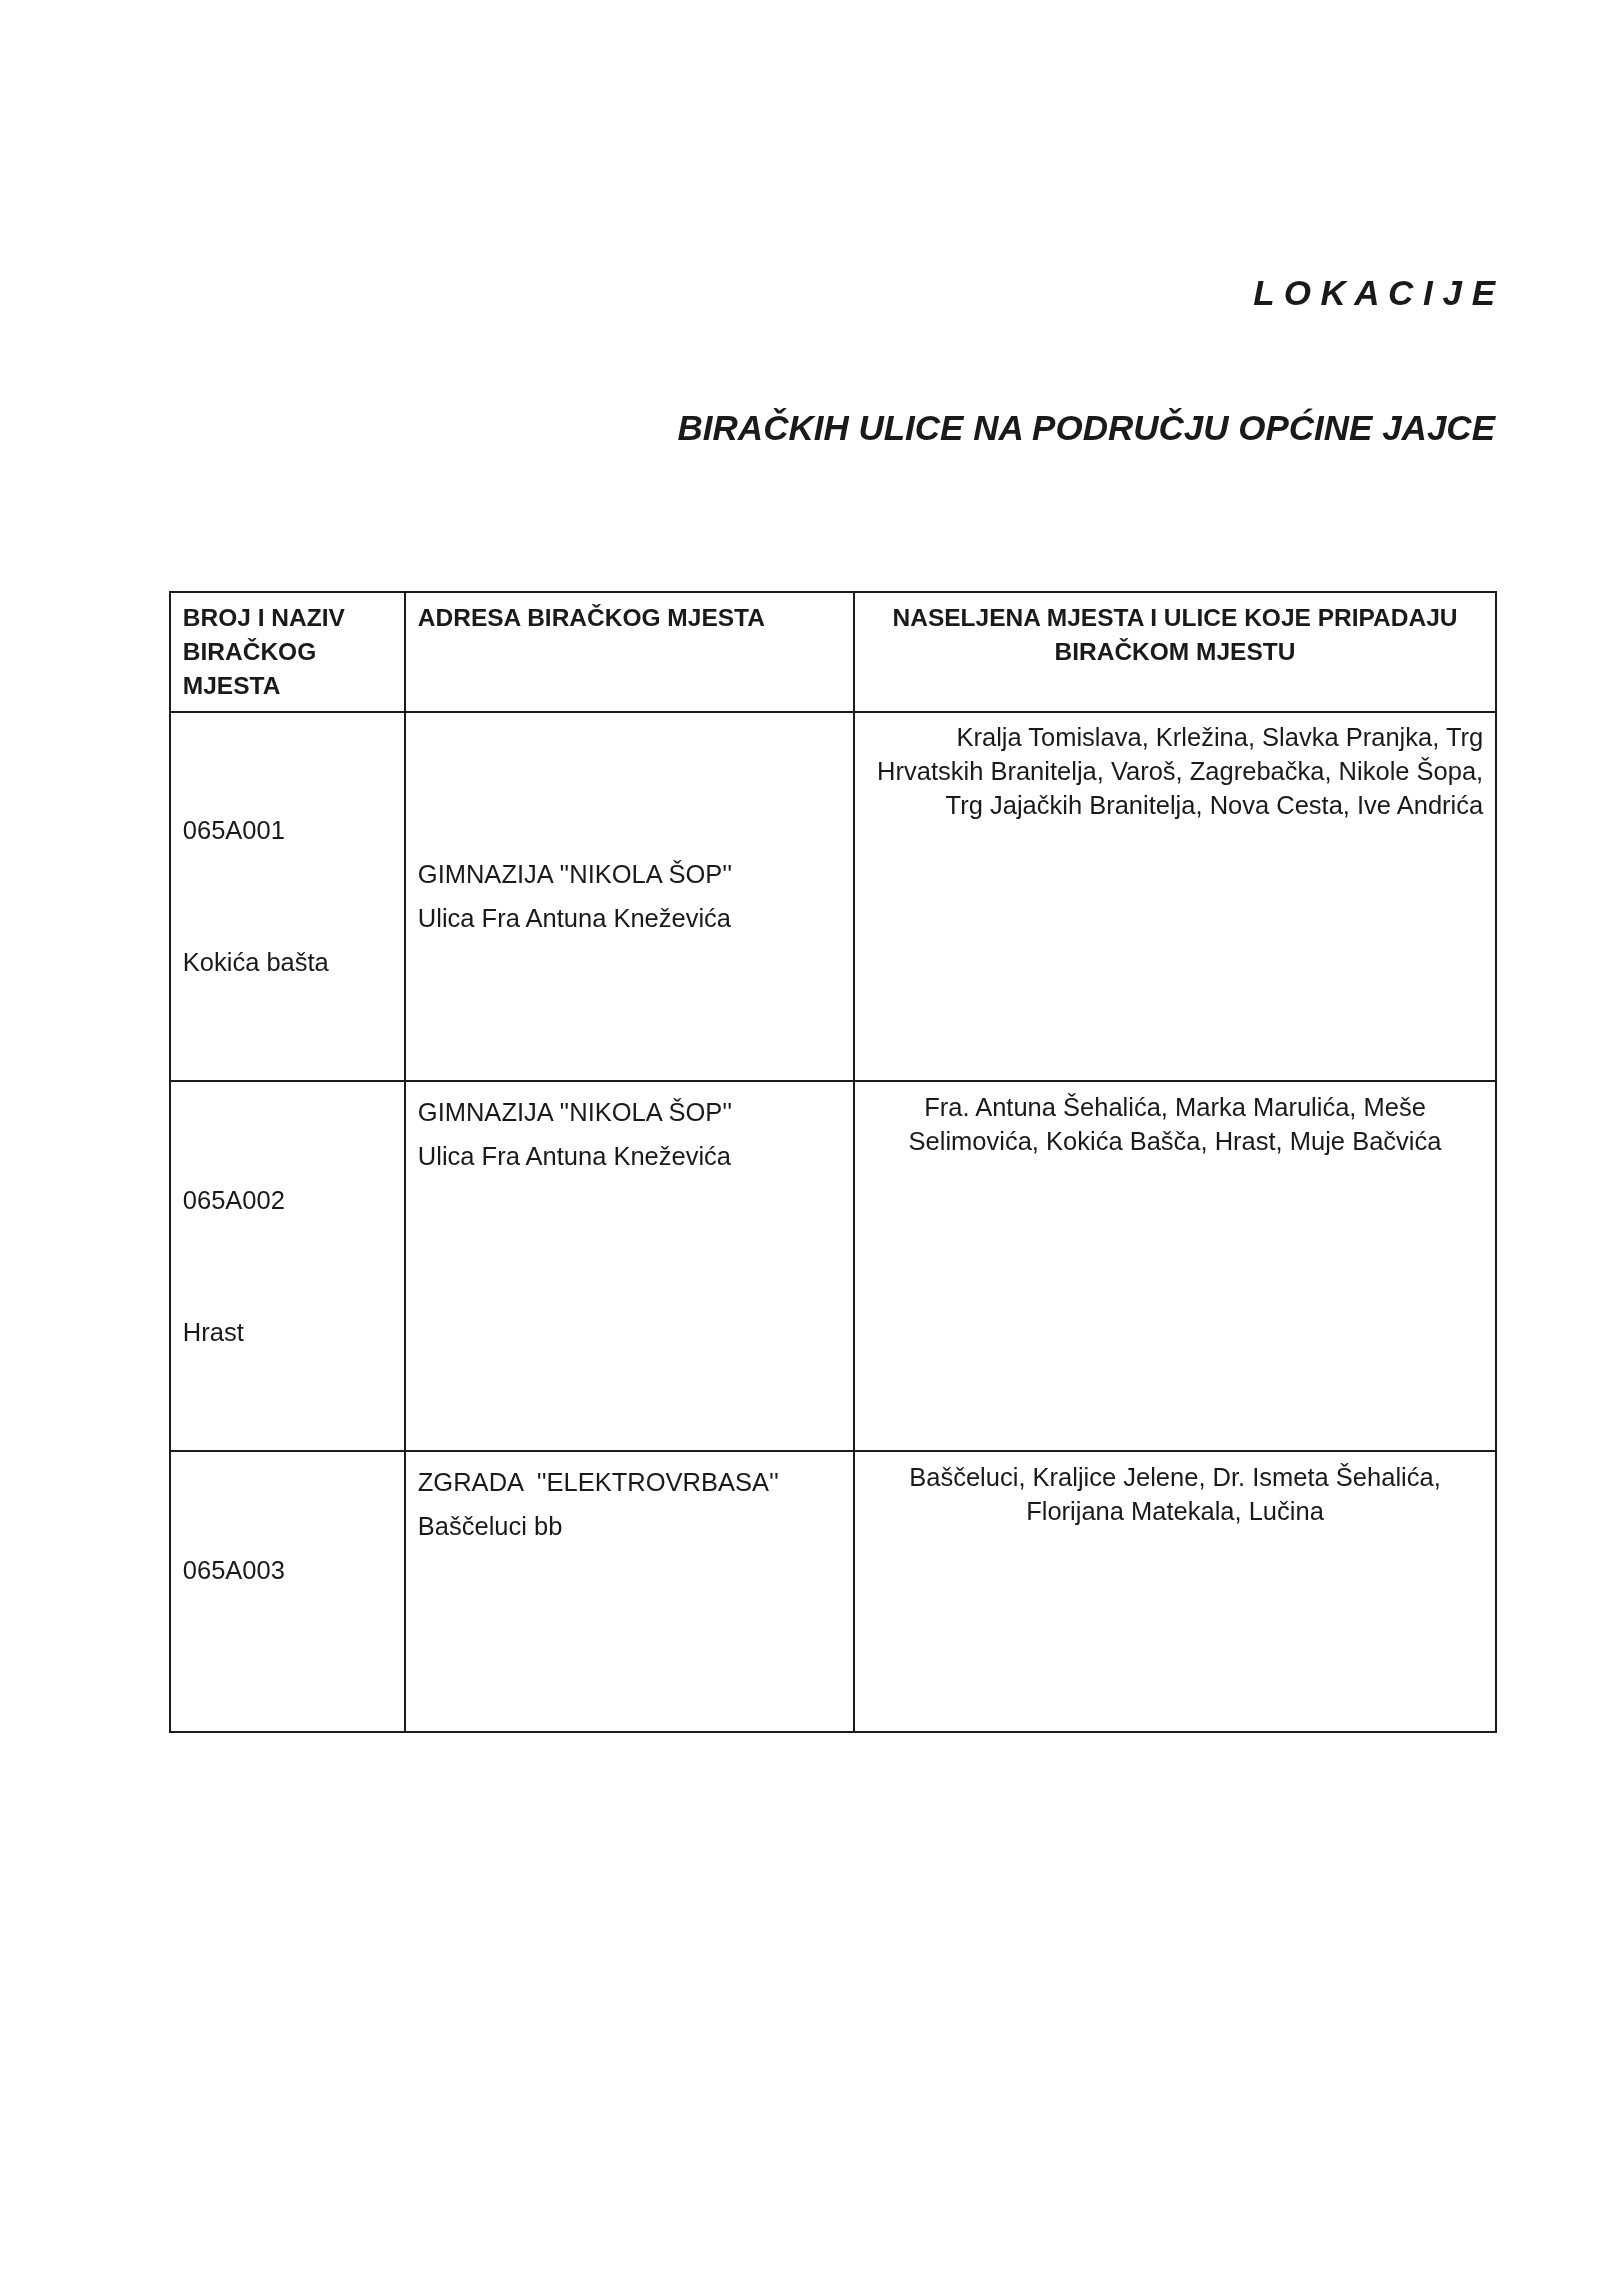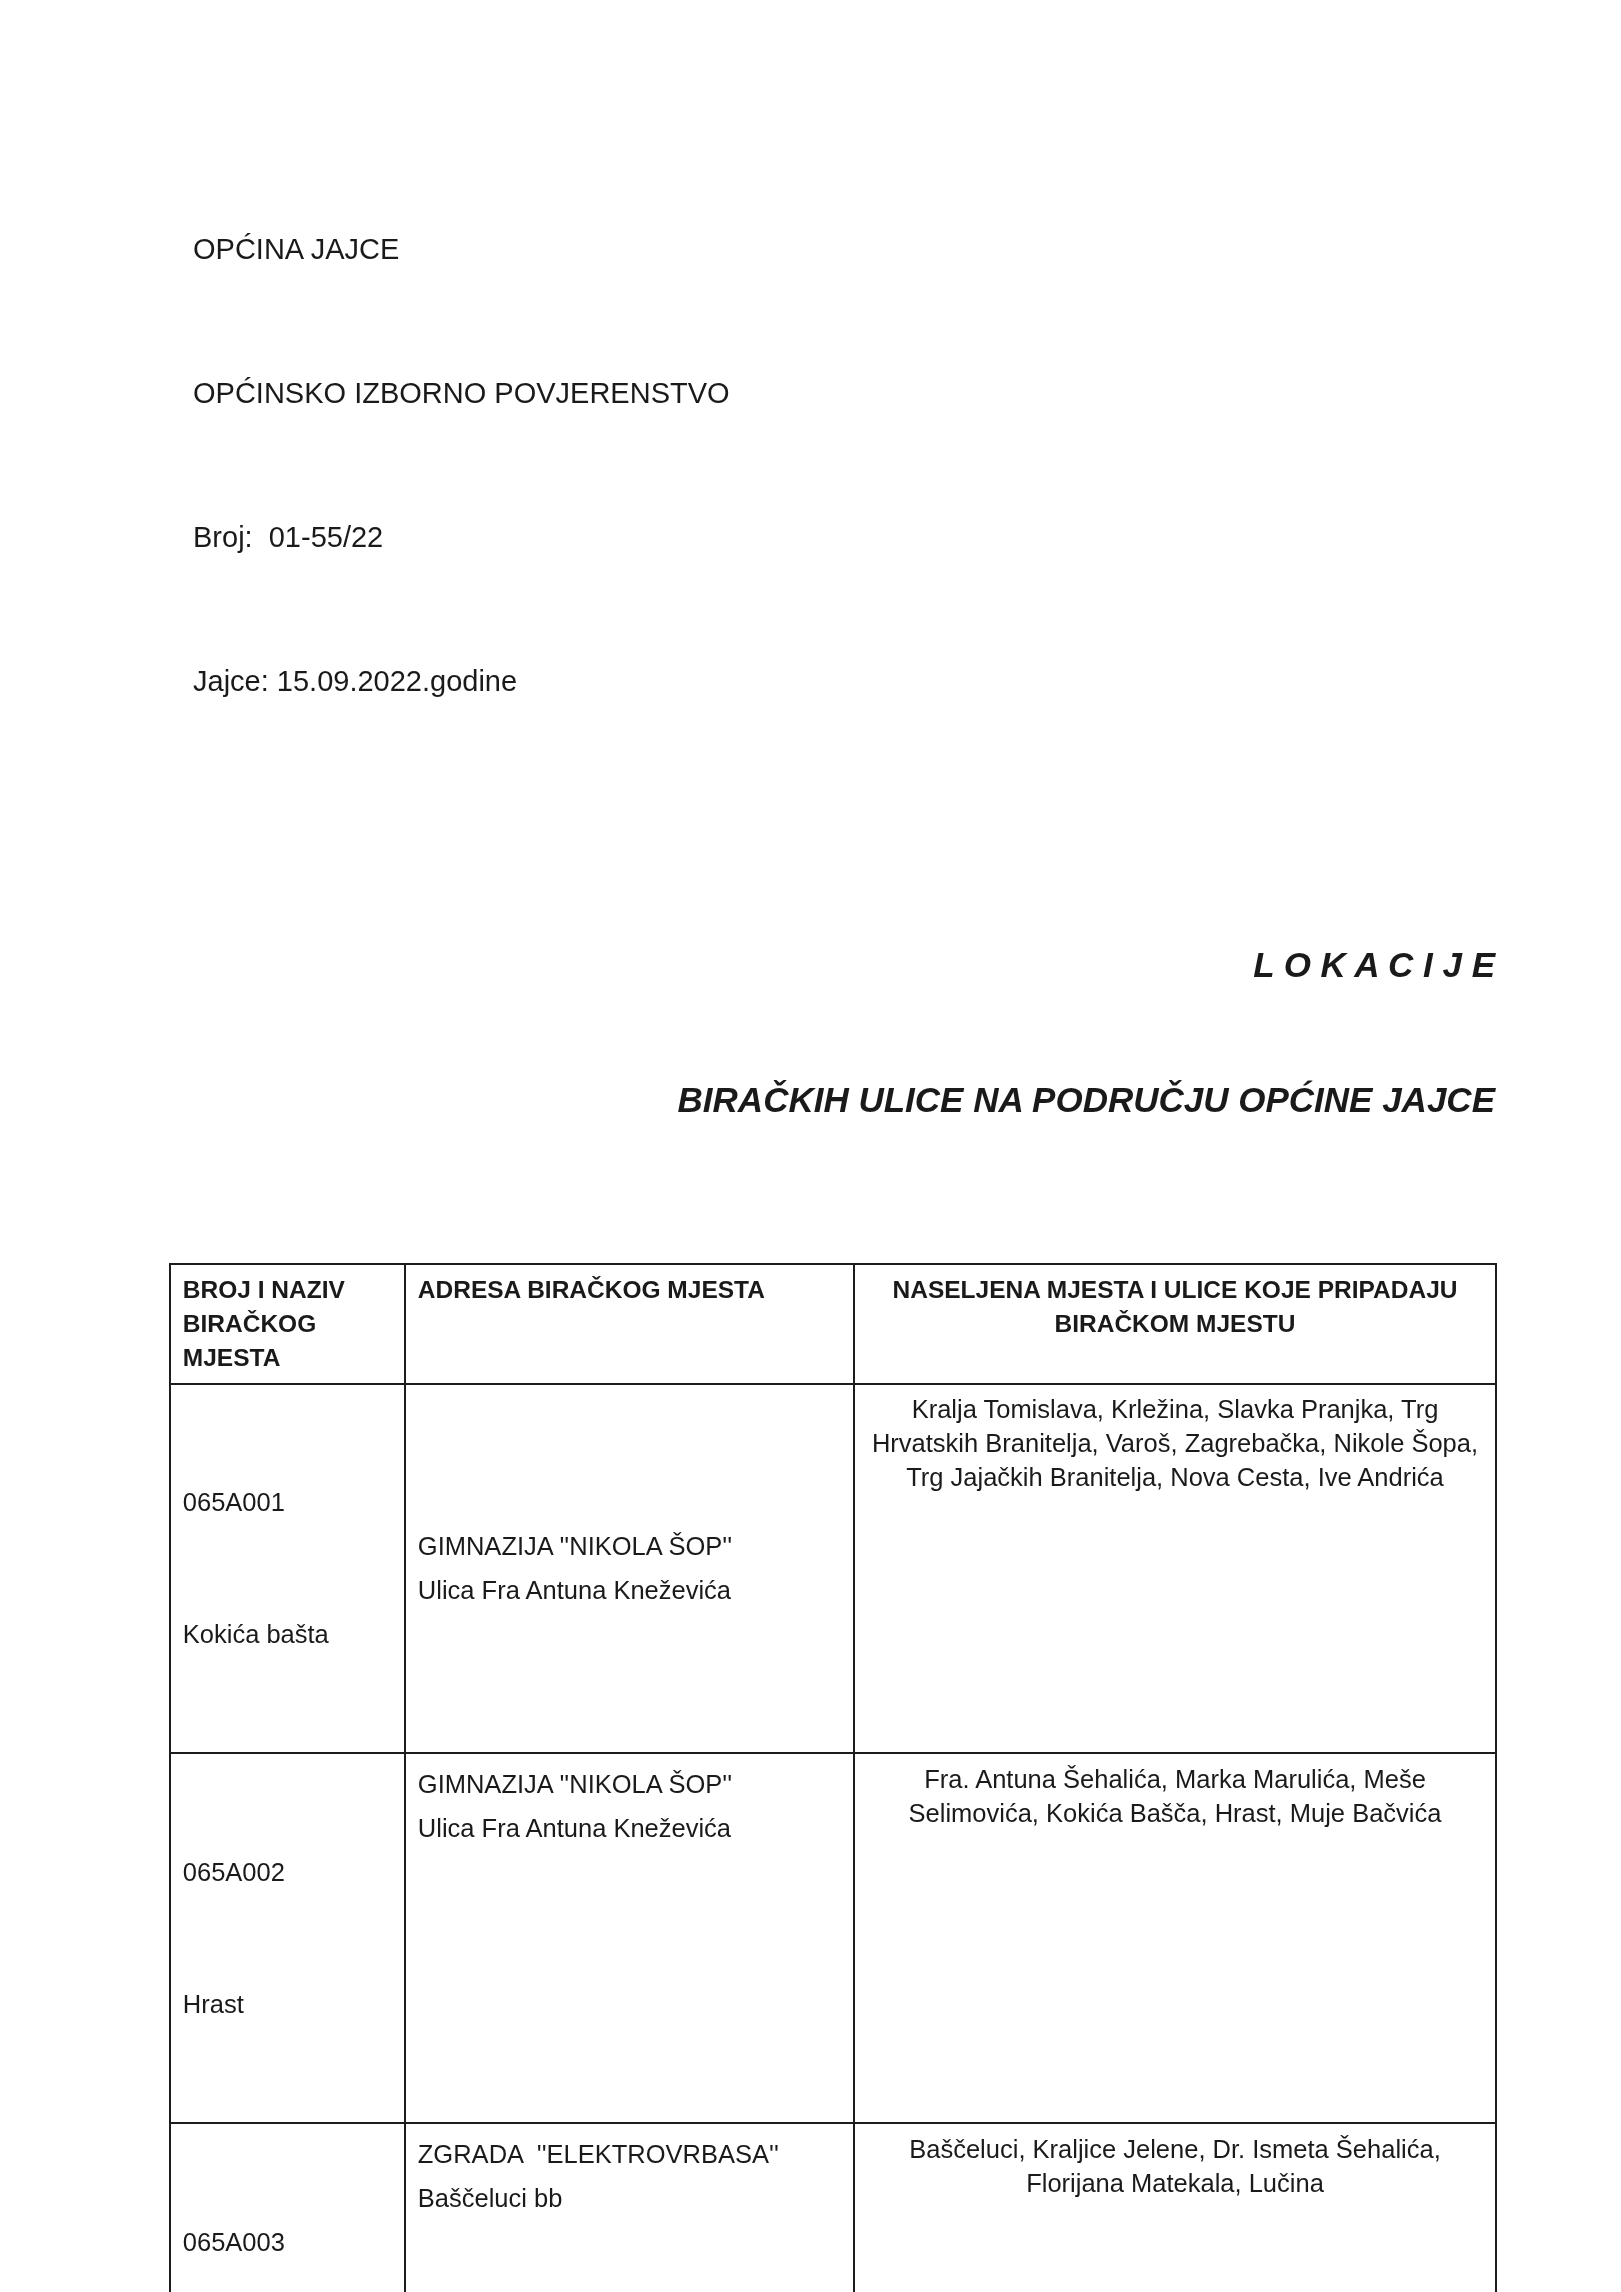--- a/index.html
+++ b/index.html
@@ -56,26 +56,20 @@
 
   td.c1 { line-height:44px; white-space:pre-wrap; }
   td.c2 { line-height:44px; white-space:pre-wrap; }
   td.c3 { line-height:34px; text-align:center; white-space:pre-wrap; }
 </style>
 </head>
 <body>
 
 <div class="page">
 
-  <div class="letterhead">
-    <div>OPĆINA JAJCE</div>
-    <div>OPĆINSKO IZBORNO POVJERENSTVO</div>
-    <div>Broj:  01-55/22</div>
-    <div>Jajce: 15.09.2022.godine</div>
-  </div>
 
   <div class="title">
     <div>L O K A C I J E</div>
     <div>BIRAČKIH ULICE NA PODRUČJU OPĆINE JAJCE</div>
   </div>
 
   <table class="stations">
     <colgroup>
       <col style="width:235px">
       <col style="width:449px">
@@ -88,21 +82,21 @@
         <th class="th3">NASELJENA MJESTA I ULICE KOJE PRIPADAJU BIRAČKOM MJESTU</th>
       </tr>
     </thead>
     <tbody>
   <tr style="height: 147px;">
     <td class="c1">
       <div>065A001</div>
       <div>Kokića bašta</div>
     </td>
     <td class="c2" style="vertical-align: middle;"><div>GIMNAZIJA ''NIKOLA ŠOP''</div><div>Ulica Fra Antuna Kneževića</div></td>
-    <td class="c3" style="text-align: center;"><div>Kralja Tomislava, Krležina, Slavka Pranjka, Trg Hrvatskih Branitelja, Varoš, Zagrebačka, Nikole Šopa, Trg Jajačkih Branitelja, Nova Cesta, Ive Andrića</div></td>
+    <td class="c3" style="text-align: right;"><div>Kralja Tomislava, Krležina, Slavka Pranjka, Trg Hrvatskih Branitelja, Varoš, Zagrebačka, Nikole Šopa, Trg Jajačkih Branitelja, Nova Cesta, Ive Andrića</div></td>
   </tr>
 
   <tr style="height: 106px;">
     <td class="c1">
       <div>065A002</div>
       <div>Hrast</div>
     </td>
     <td class="c2"><div>GIMNAZIJA ''NIKOLA ŠOP''</div><div>Ulica Fra Antuna Kneževića</div></td>
     <td class="c3" style="text-align: center;"><div>Fra. Antuna Šehalića, Marka Marulića, Meše Selimovića, Kokića Bašča, Hrast, Muje Bačvića</div></td>
   </tr>

